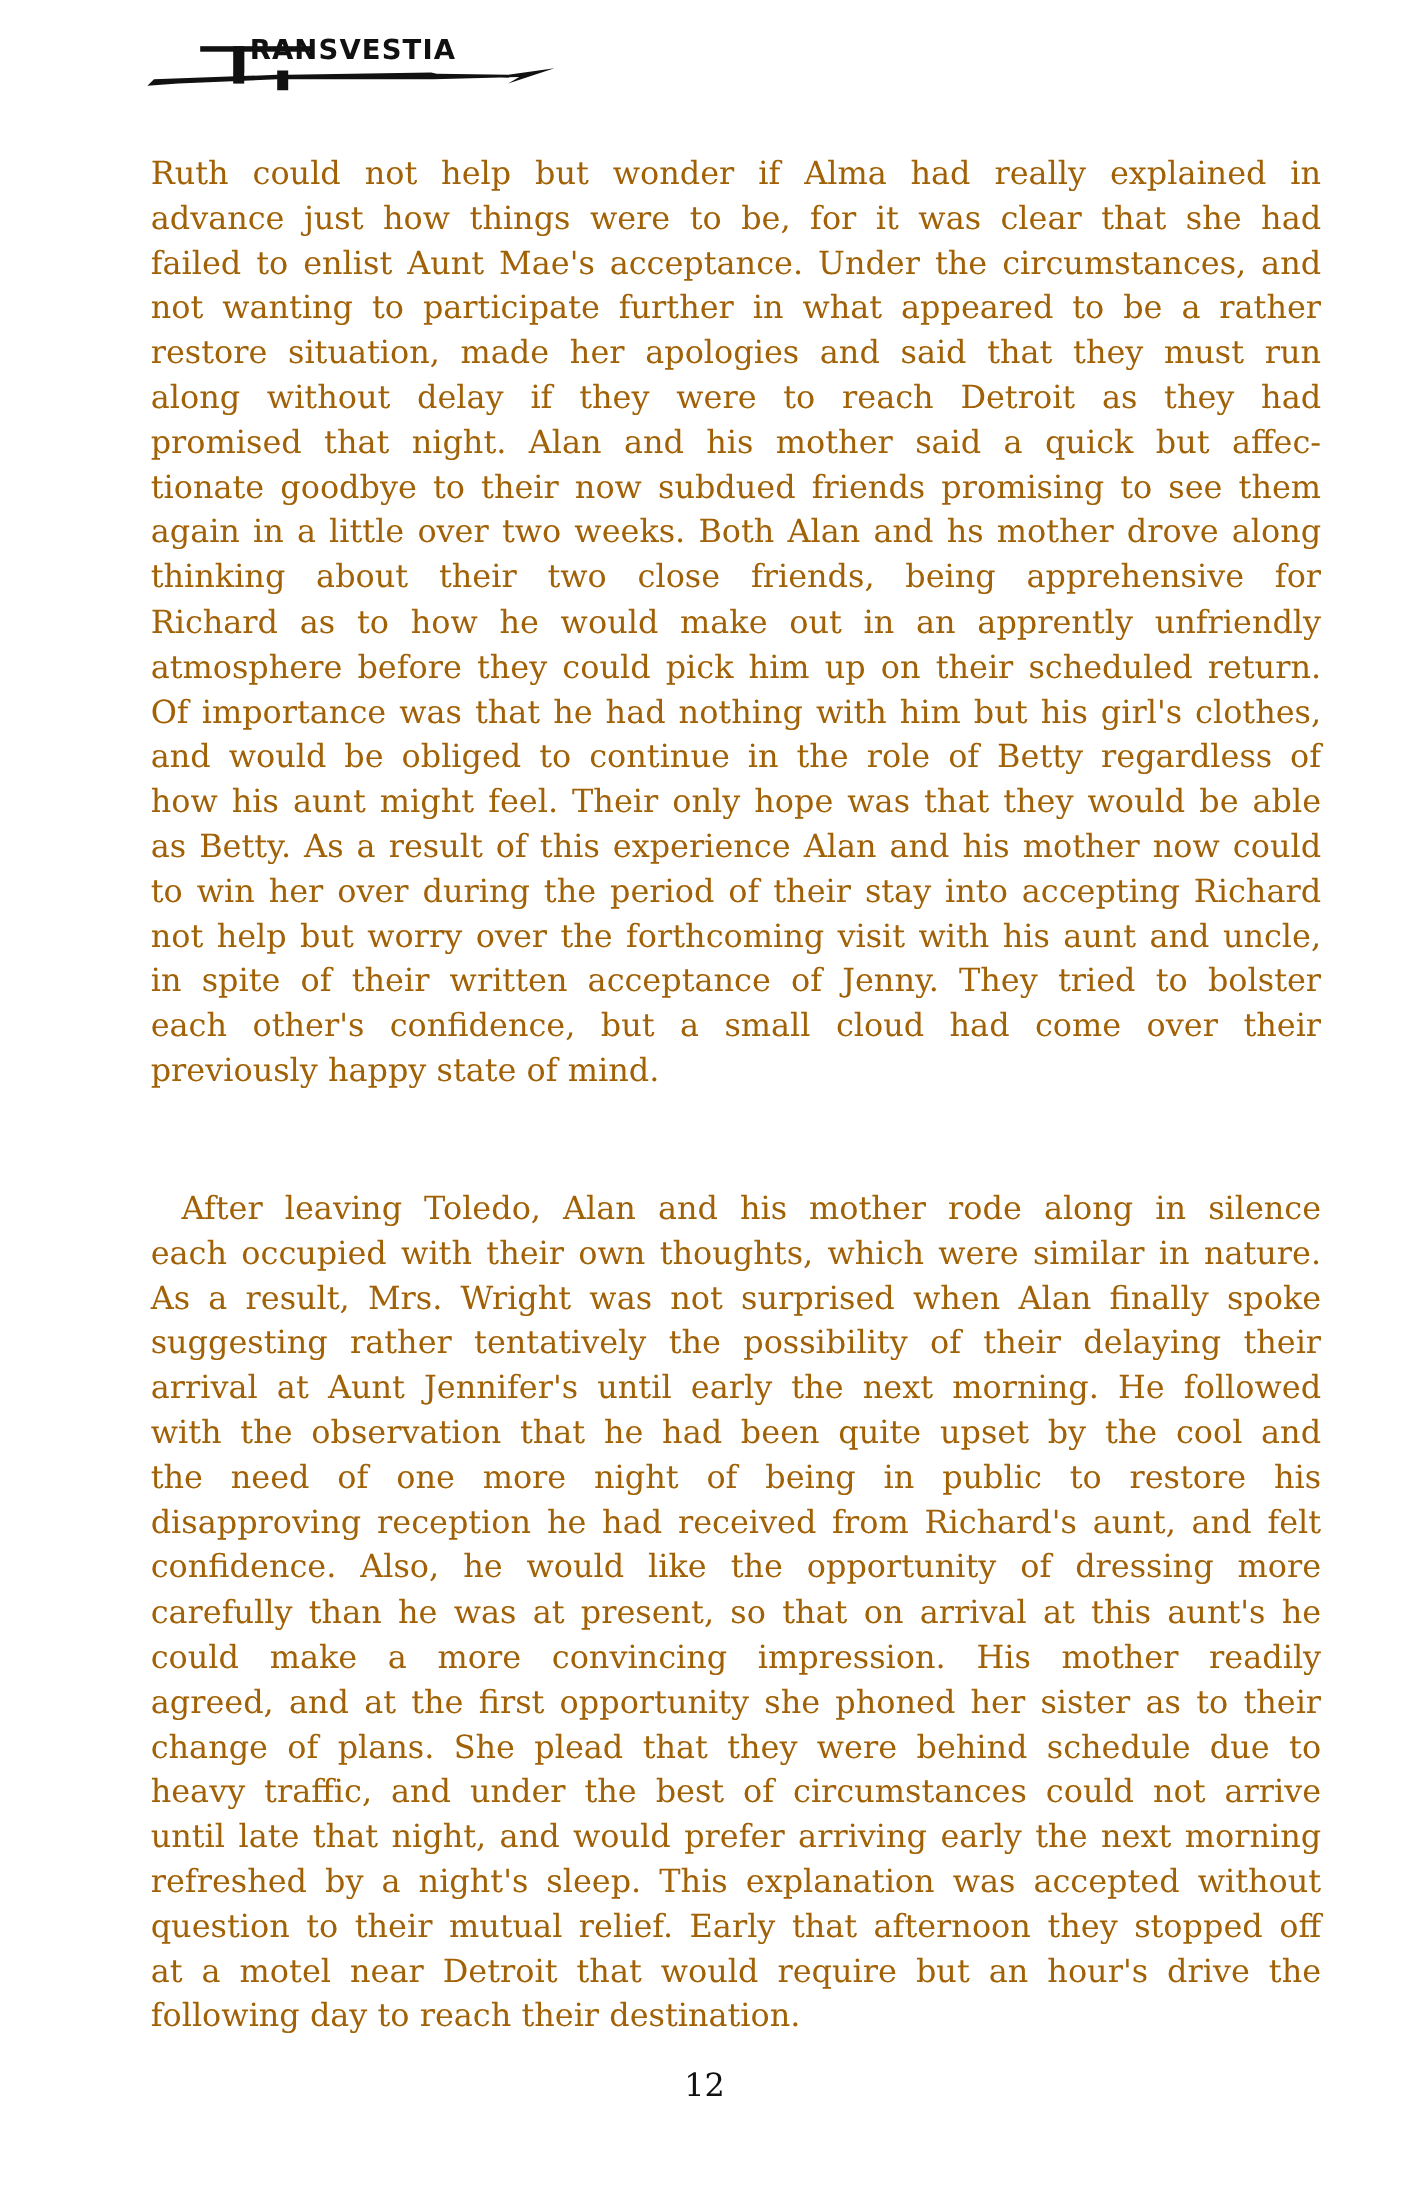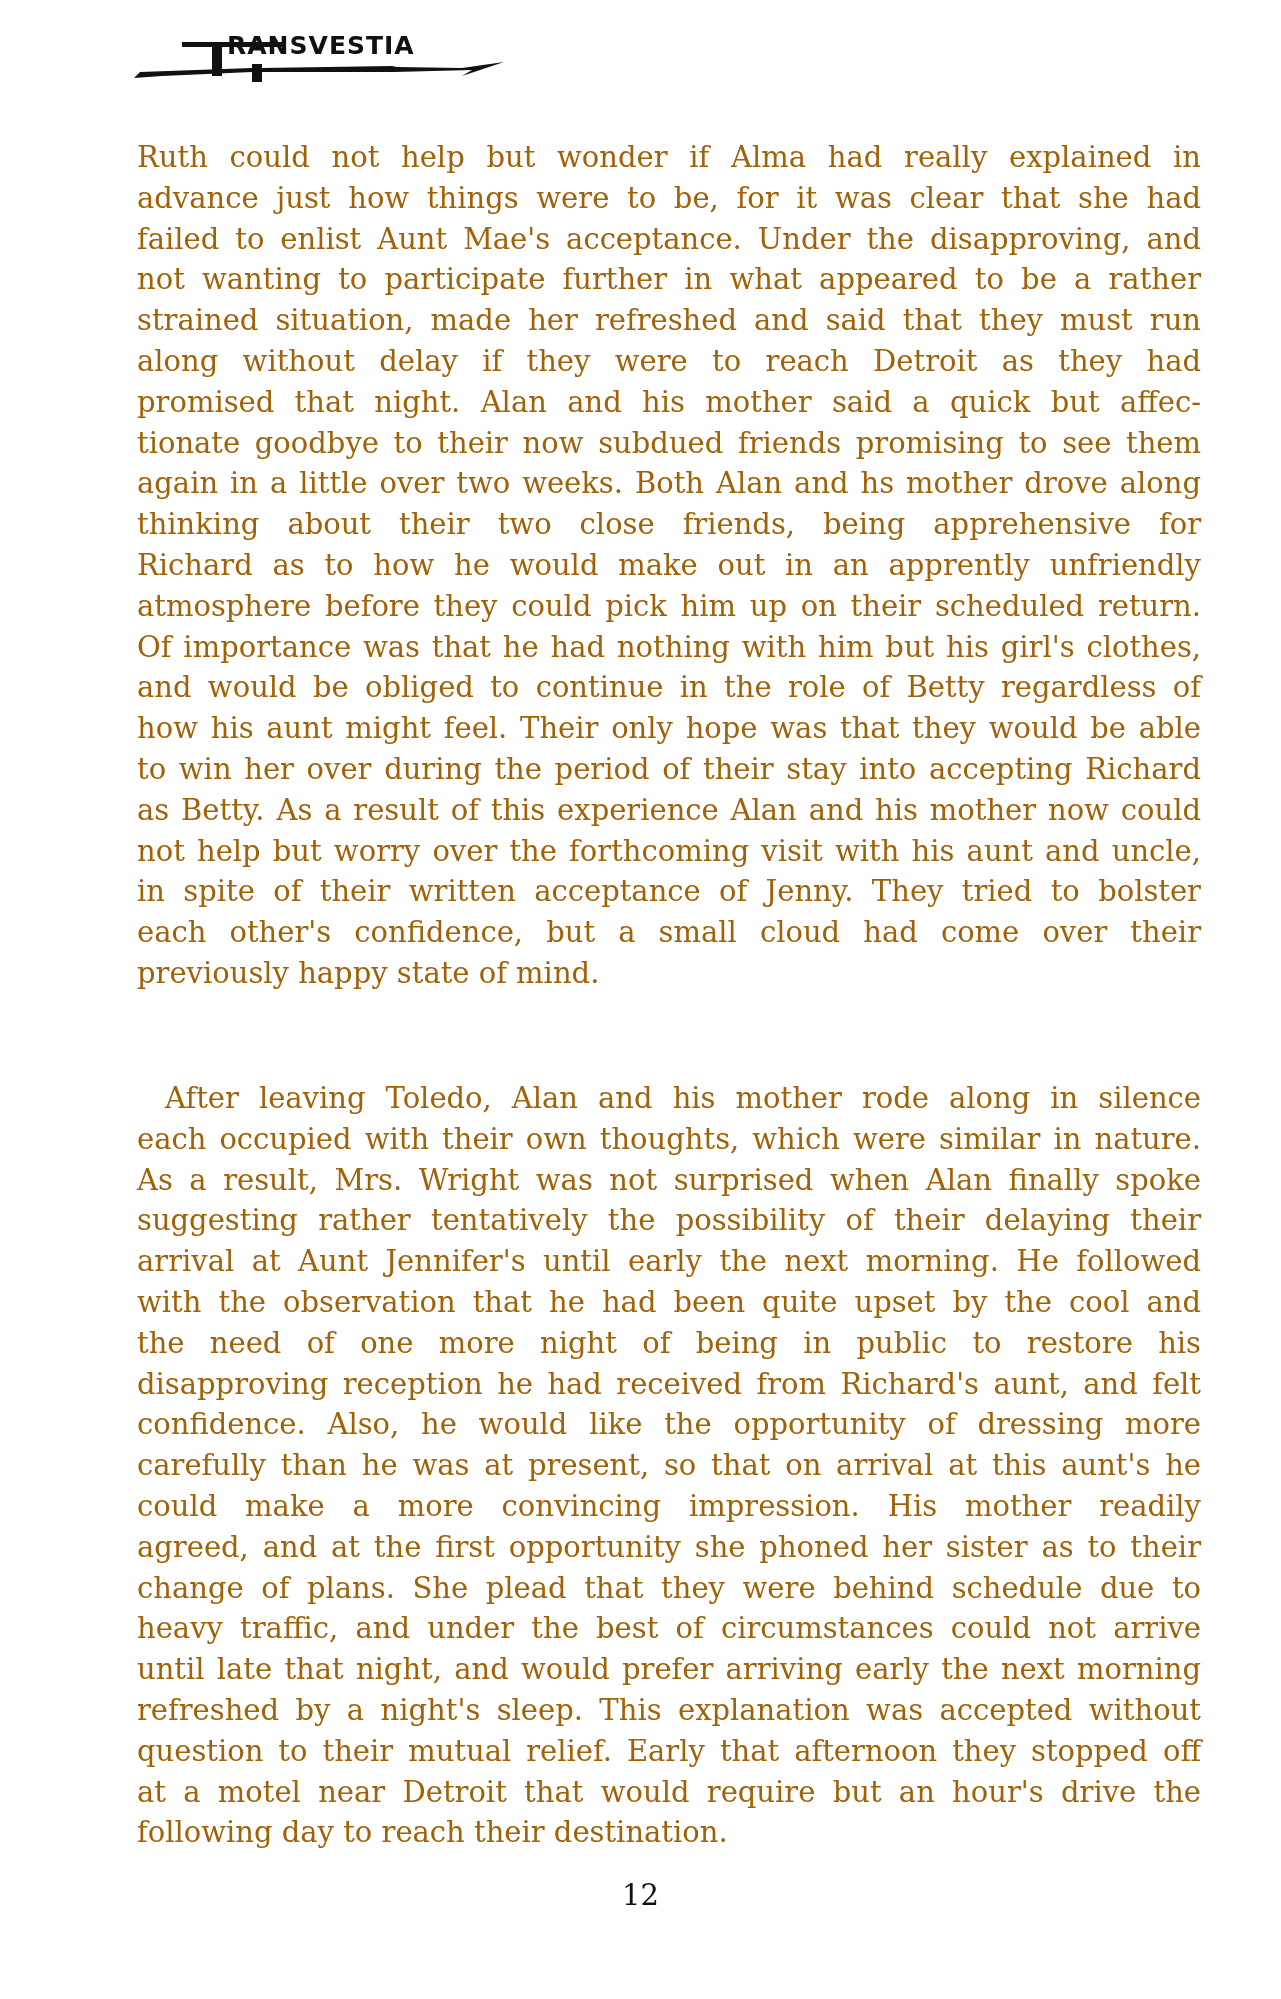--- a/index.html
+++ b/index.html
@@ -34,35 +34,35 @@
       <rect x="50" y="22" width="100" height="5" fill="#111"></rect>
       <rect x="80" y="22" width="10" height="34" fill="#111"></rect>
       <rect x="82" y="26" width="8" height="20" fill="#111"></rect>
     </svg>
     <span class="title">RANSVESTIA</span>
   </div>
 
   <div class="para p1">
     <div class="line"><span style="white-space: nowrap; word-spacing: 0px;">Ruth could not help but wonder if Alma had really explained in</span></div>
     <div class="line"><span style="white-space: nowrap; word-spacing: 0px;">advance just how things were to be, for it was clear that she had</span></div>
-    <div class="line"><span style="white-space: nowrap; word-spacing: 0px;">failed to enlist Aunt Mae's acceptance. Under the disapproving, and</span></div>
+    <div class="line"><span style="white-space: nowrap; word-spacing: 0px;">failed to enlist Aunt Mae's acceptance. Under the circumstances, and</span></div>
     <div class="line"><span style="white-space: nowrap; word-spacing: 0px;">not wanting to participate further in what appeared to be a rather</span></div>
-    <div class="line"><span style="white-space: nowrap; word-spacing: 0px;">strained situation, made her refreshed and said that they must run</span></div>
+    <div class="line"><span style="white-space: nowrap; word-spacing: 0px;">restore situation, made her apologies and said that they must run</span></div>
     <div class="line"><span style="white-space: nowrap; word-spacing: 0px;">along without delay if they were to reach Detroit as they had</span></div>
     <div class="line"><span style="white-space: nowrap; word-spacing: 0px;">promised that night. Alan and his mother said a quick but affec-</span></div>
     <div class="line"><span style="white-space: nowrap; word-spacing: 0px;">tionate goodbye to their now subdued friends promising to see them</span></div>
     <div class="line"><span style="white-space: nowrap; word-spacing: 0px;">again in a little over two weeks. Both Alan and hs mother drove along</span></div>
     <div class="line"><span style="white-space: nowrap; word-spacing: 0px;">thinking about their two close friends, being apprehensive for</span></div>
     <div class="line"><span style="white-space: nowrap; word-spacing: 0px;">Richard as to how he would make out in an apprently unfriendly</span></div>
     <div class="line"><span style="white-space: nowrap; word-spacing: 0px;">atmosphere before they could pick him up on their scheduled return.</span></div>
     <div class="line"><span style="white-space: nowrap; word-spacing: 0px;">Of importance was that he had nothing with him but his girl's clothes,</span></div>
     <div class="line"><span style="white-space: nowrap; word-spacing: 0px;">and would be obliged to continue in the role of Betty regardless of</span></div>
     <div class="line"><span style="white-space: nowrap; word-spacing: 0px;">how his aunt might feel. Their only hope was that they would be able</span></div>
+    <div class="line"><span style="white-space: nowrap; word-spacing: 0px;">as Betty. As a result of this experience Alan and his mother now could</span></div>
     <div class="line"><span style="white-space: nowrap; word-spacing: 0px;">to win her over during the period of their stay into accepting Richard</span></div>
-    <div class="line"><span style="white-space: nowrap; word-spacing: 0px;">as Betty. As a result of this experience Alan and his mother now could</span></div>
     <div class="line"><span style="white-space: nowrap; word-spacing: 0px;">not help but worry over the forthcoming visit with his aunt and uncle,</span></div>
     <div class="line"><span style="white-space: nowrap; word-spacing: 0px;">in spite of their written acceptance of Jenny. They tried to bolster</span></div>
     <div class="line"><span style="white-space: nowrap; word-spacing: 0px;">each other's confidence, but a small cloud had come over their</span></div>
     <div class="line last">previously happy state of mind.</div>
   </div>
 
   <div class="para p2">
     <div class="line indent"><span style="white-space: nowrap; word-spacing: 0px;">After leaving Toledo, Alan and his mother rode along in silence</span></div>
     <div class="line"><span style="white-space: nowrap; word-spacing: 0px;">each occupied with their own thoughts, which were similar in nature.</span></div>
     <div class="line"><span style="white-space: nowrap; word-spacing: 0px;">As a result, Mrs. Wright was not surprised when Alan finally spoke</span></div>

